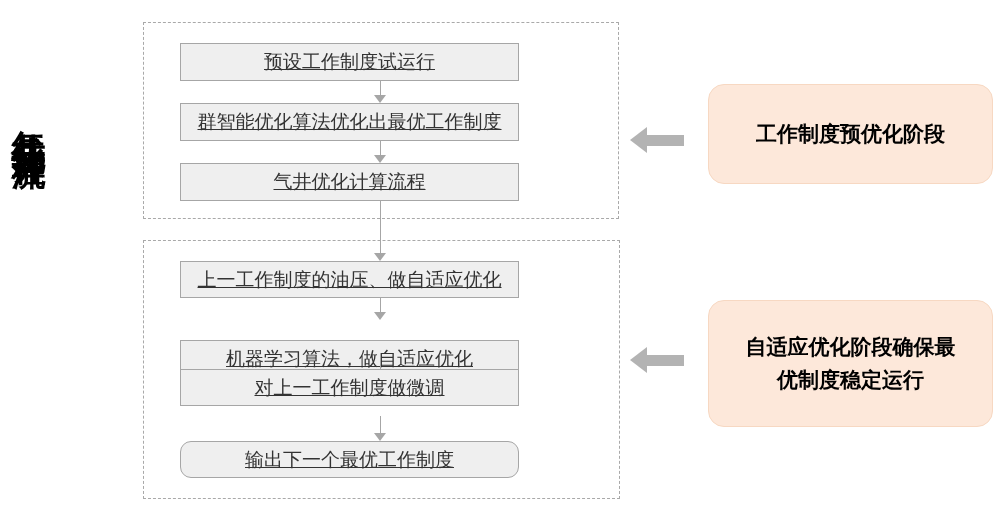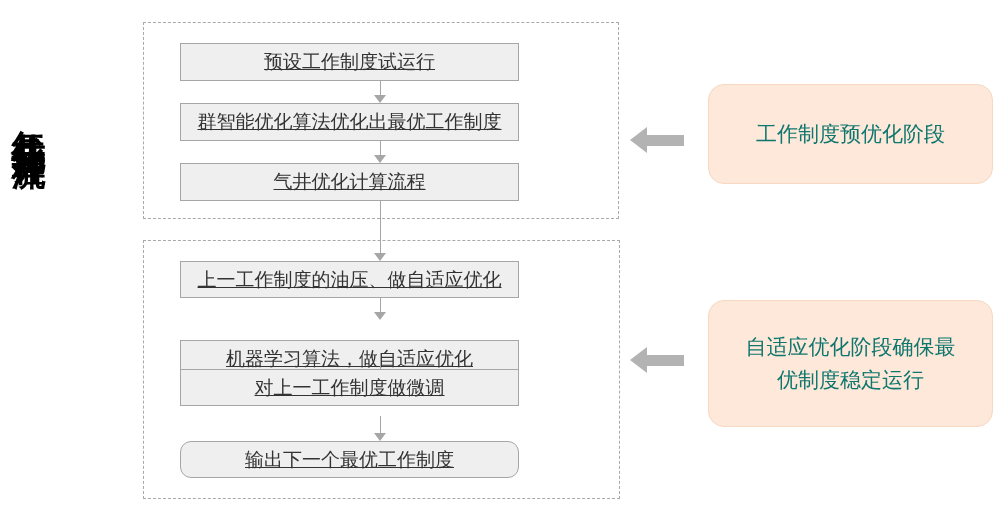--- a/index.html
+++ b/index.html
@@ -56,22 +56,22 @@
     border-top:13px solid transparent;border-bottom:13px solid transparent;
     border-right:17px solid var(--block-arrow);
   }
   .block-arrow .tail{
     position:absolute;left:17px;top:7.5px;width:37px;height:11px;background:var(--block-arrow);
   }
   .stage-label{
     position:absolute;left:708px;width:285px;box-sizing:border-box;
     background:var(--stage-label-fill);border:1px solid var(--stage-label-border);
     border-radius:16px;display:flex;align-items:center;justify-content:center;
-    font-size:21px;color:#0f766e;text-align:center;line-height:1.55;
-    padding:13px 28px;word-break:break-all;
+    font-size:21px;color:#000000;text-align:center;line-height:1.55;
+    padding:13px 28px;word-break:break-all;font-weight:bold;
   }
   .p1{top:84px;height:100px;}
   .p2{top:300px;height:127px;}
 </style>
 </head>
 <body>
 
 <div class="canvas">
 
   <div class="vtitle">气井优化计算流程</div>

